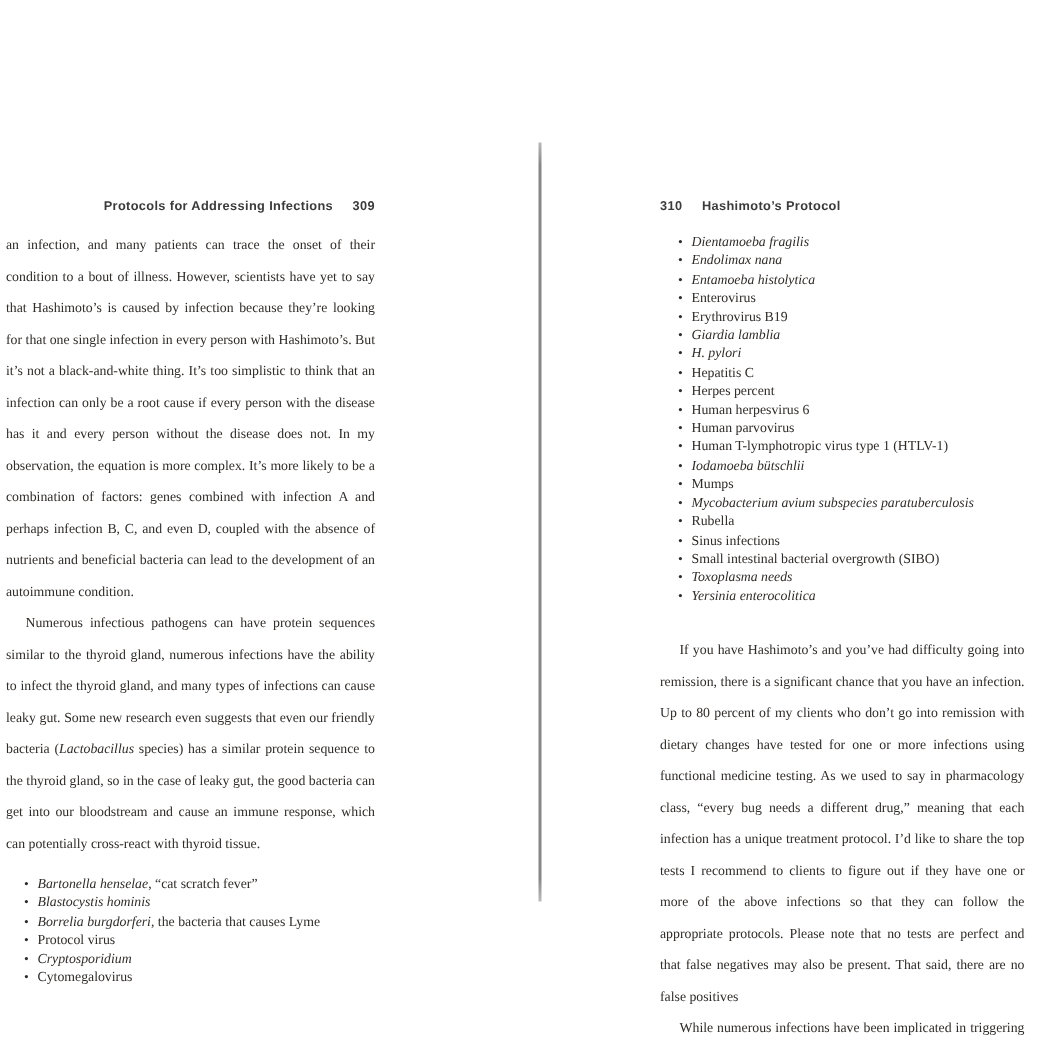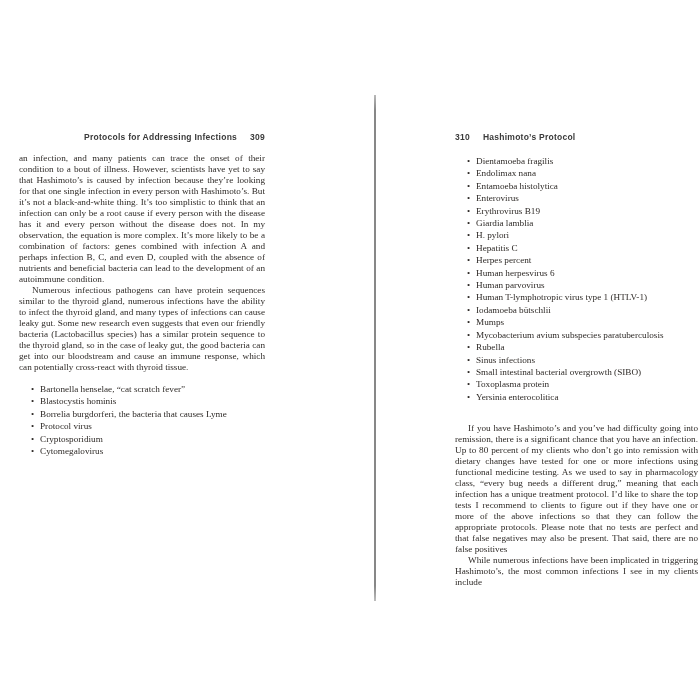--- a/index.html
+++ b/index.html
@@ -10,21 +10,21 @@
     --page-bg:#ffffff;
   }
   *{box-sizing:border-box;}
   html,body{margin:0;padding:0;}
   body{
     width:700px;height:700px;overflow:hidden;
     background:var(--page-bg);
     font-family:"Liberation Serif",serif;
     color:var(--ink);
   }
-  .spread{position:relative;width:620px;height:700px;background:var(--page-bg);margin-left:15px;}
+  .spread{position:relative;width:620px;height:700px;background:var(--page-bg);}
 
   .gutter{
     position:absolute;left:359px;top:95px;width:1.5px;height:506px;
     background:linear-gradient(to bottom,#b9b9b9 0,var(--divider) 3%,var(--divider) 97%,#bdbdbd 100%);
   }
 
   .page{position:absolute;top:132px;}
   .page-left{left:4px;width:246px;}
   .page-right{left:440px;width:243px;}
 
@@ -33,27 +33,27 @@
     font-family:"Liberation Sans",sans-serif;
     font-weight:bold;font-size:8.5px;line-height:10px;
     letter-spacing:.25px;color:var(--head-ink);
     white-space:nowrap;
   }
   .running-head.align-right{justify-content:flex-end;}
 
   .body-block{margin-top:11px;}
   .body-block p{
     margin:0;
-    font-size:9.2px;line-height:11px;
+    font-size:9.2px;line-height:21px;
     text-align:justify;
     hyphens:auto;-webkit-hyphens:auto;
     color:var(--ink);
   }
   .body-block p.indent{text-indent:13px;}
-  .it{}
+  .it{font-style:italic;}
 
   .section-heading{
     margin:9px 0 6px 0;
     font-family:"Liberation Sans",sans-serif;
     font-weight:bold;font-size:12.3px;line-height:14px;
     color:var(--heading-ink);
   }
 
   ul.infections{
     list-style:none;
@@ -116,21 +116,21 @@
         <li><span class="marker">•</span><span>Herpes percent</span></li>
         <li><span class="marker">•</span><span>Human herpesvirus 6</span></li>
         <li><span class="marker">•</span><span>Human parvovirus</span></li>
         <li><span class="marker">•</span><span>Human T-lymphotropic virus type 1 (HTLV-1)</span></li>
         <li><span class="marker">•</span><span class="it">Iodamoeba bütschlii</span></li>
         <li><span class="marker">•</span><span>Mumps</span></li>
         <li><span class="marker">•</span><span class="it">Mycobacterium avium subspecies paratuberculosis</span></li>
         <li><span class="marker">•</span><span>Rubella</span></li>
         <li><span class="marker">•</span><span>Sinus infections</span></li>
         <li><span class="marker">•</span><span>Small intestinal bacterial overgrowth (SIBO)</span></li>
-        <li><span class="marker">•</span><span class="it">Toxoplasma protein</span></li>
+        <li><span class="marker">•</span><span class="it">Toxoplasma needs</span></li>
         <li><span class="marker">•</span><span class="it">Yersinia enterocolitica</span></li>
       </ul>
     <div class="body-block after-list">
         <p class="indent"><span>If you have Hashimoto’s and you’ve had difficulty going into remission, there is a significant chance that you have an infection. Up to 80 percent of my clients who don’t go into remission with dietary changes have tested for one or more infections using functional medicine testing. As we used to say in pharmacology class, “every bug needs a different drug,” meaning that each infection has a unique treatment protocol. I’d like to share the top tests I recommend to clients to figure out if they have one or more of the above infections so that they can follow the appropriate protocols. Please note that no tests are perfect and that false negatives may also be present. That said, there are no false positives</span></p>
         <p class="indent"><span>While numerous infections have been implicated in triggering Hashimoto’s, the most common infections I see in my clients include</span></p>
       </div>
   </div>
 
 </div>
 

